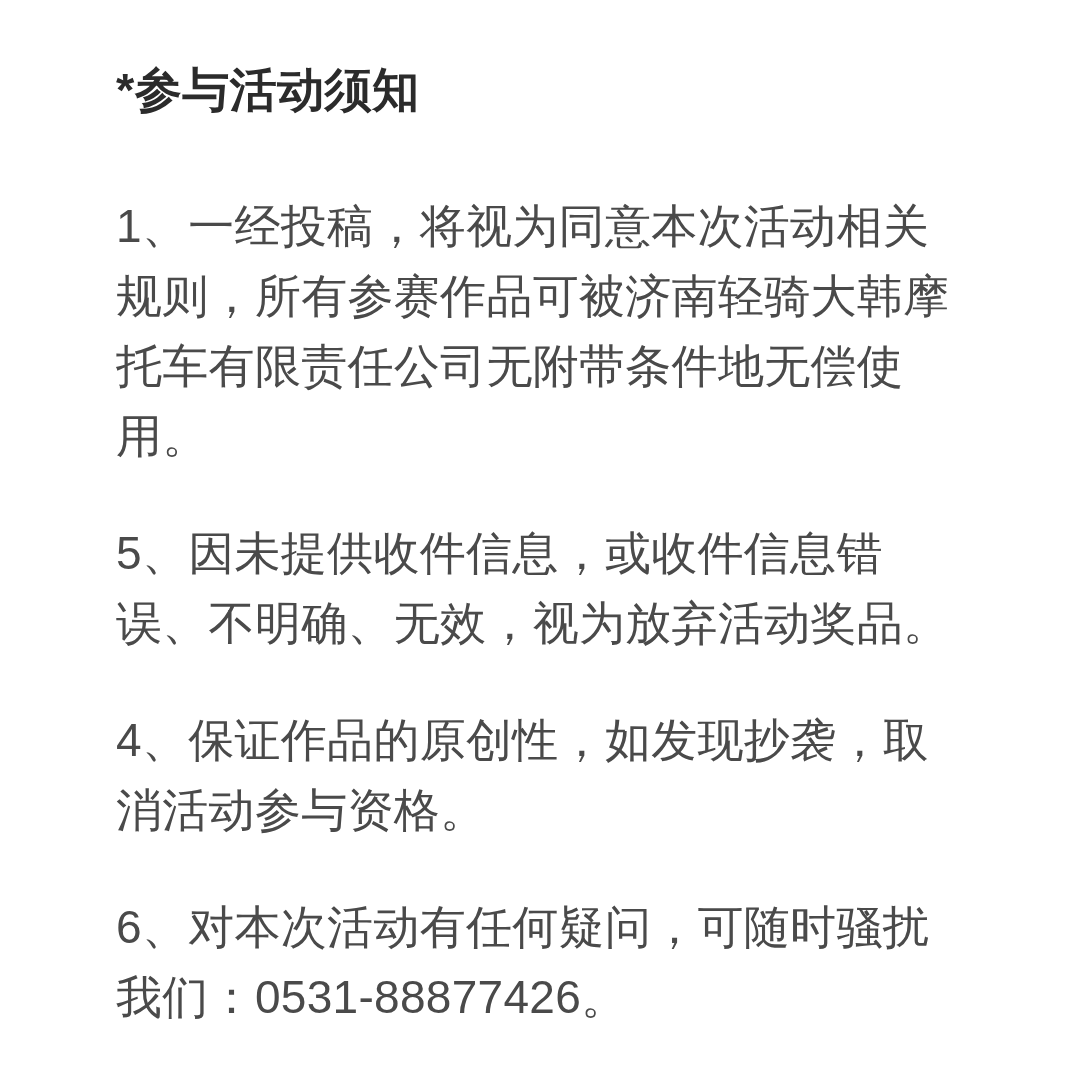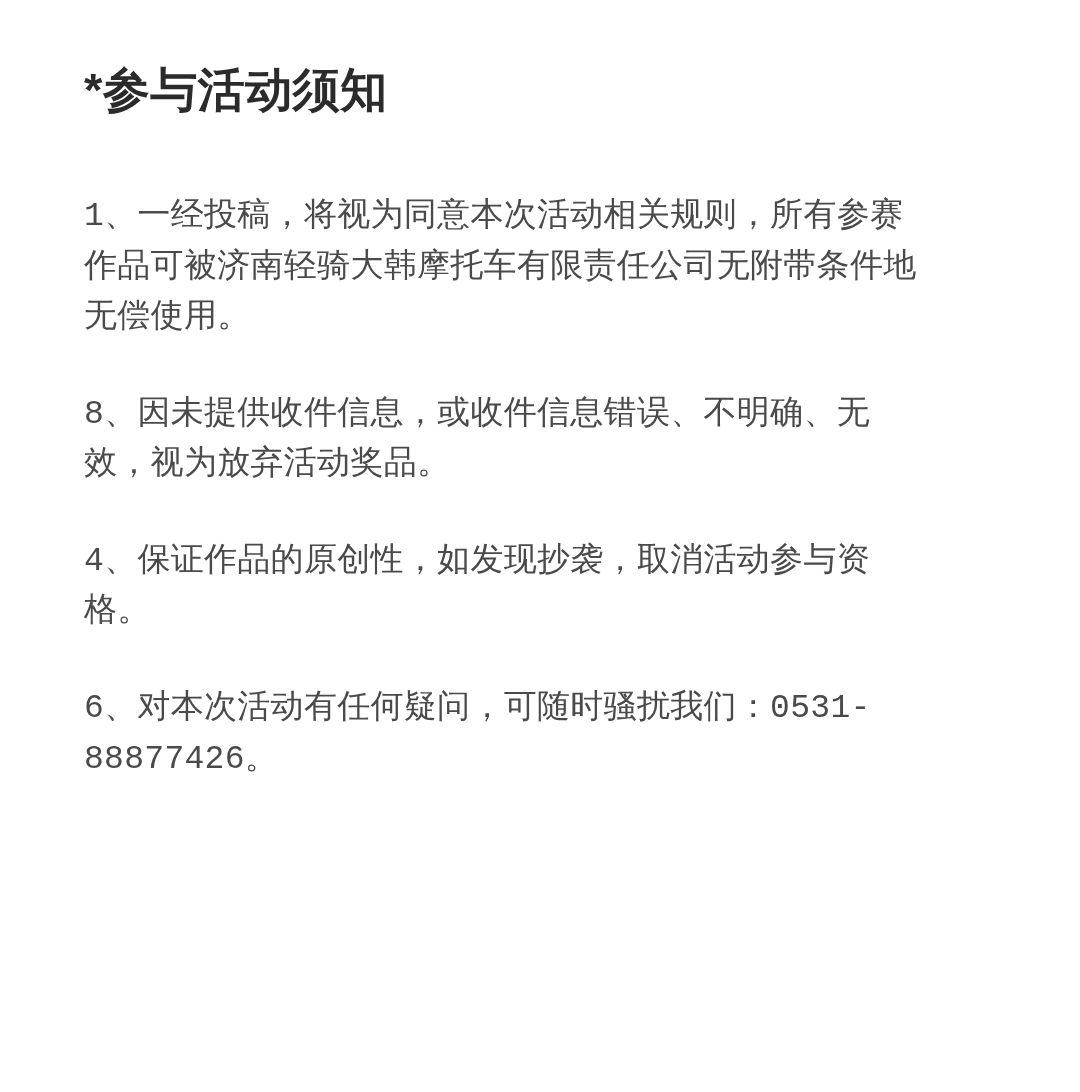--- a/index.html
+++ b/index.html
@@ -11,49 +11,48 @@
     width: 1080px;
     height: 1092px;
     font-family: "Liberation Sans", "DejaVu Sans", sans-serif;
     color: #3d3d3d;
     overflow: hidden;
   }
   .page {
     box-sizing: border-box;
     width: 1080px;
     height: 1092px;
-    padding: 62px 110px 0 84px;
+    padding: 62px 110px 0 116px;
     background: #ffffff;
   }
   .doc-title {
     font-size: 47px;
     font-weight: bold;
     line-height: 1.2;
     color: #2b2b2b;
     letter-spacing: 0.5px;
     margin: 0 0 74px 0;
     white-space: pre;
   }
   .para {
-    font-size: 33px;
+    font-size: 46px;
     line-height: 1.52;
     color: #4a4a4a;
     margin: 0 0 47px 0;
     letter-spacing: 0.3px;
     text-align: left;
     white-space: pre-wrap;
     max-width: 840px;
-    font-family: Liberation Mono, monospace;
   }
   .para:last-child {
     margin-bottom: 15px;
   }
 </style>
 </head>
 <body>
 
 <div class="page">
   <h1 class="doc-title">*参与活动须知</h1>
   <p class="para">1、一经投稿，将视为同意本次活动相关规则，所有参赛作品可被济南轻骑大韩摩托车有限责任公司无附带条件地无偿使用。</p>
-  <p class="para">8、因未提供收件信息，或收件信息错误、不明确、无效，视为放弃活动奖品。</p>
+  <p class="para">5、因未提供收件信息，或收件信息错误、不明确、无效，视为放弃活动奖品。</p>
   <p class="para">4、保证作品的原创性，如发现抄袭，取消活动参与资格。</p>
   <p class="para">6、对本次活动有任何疑问，可随时骚扰我们：0531-88877426。</p>
 </div>
 
 </body></html>

